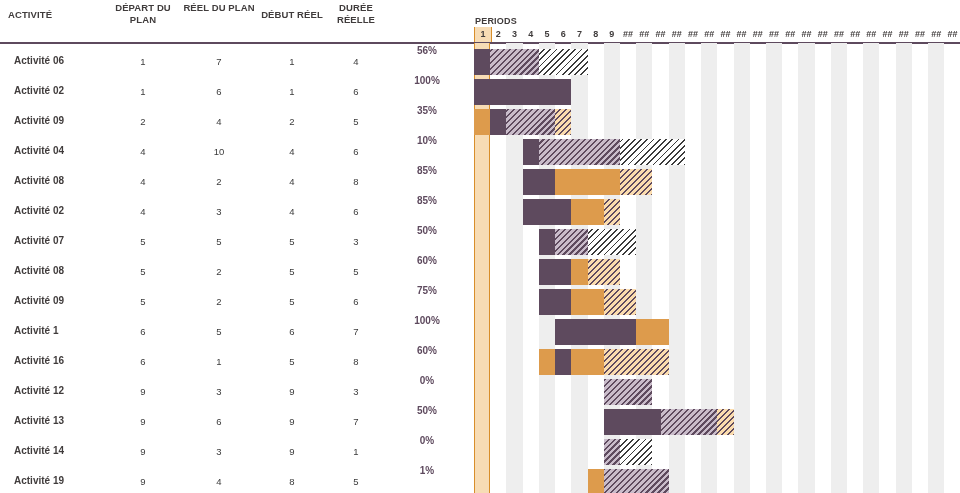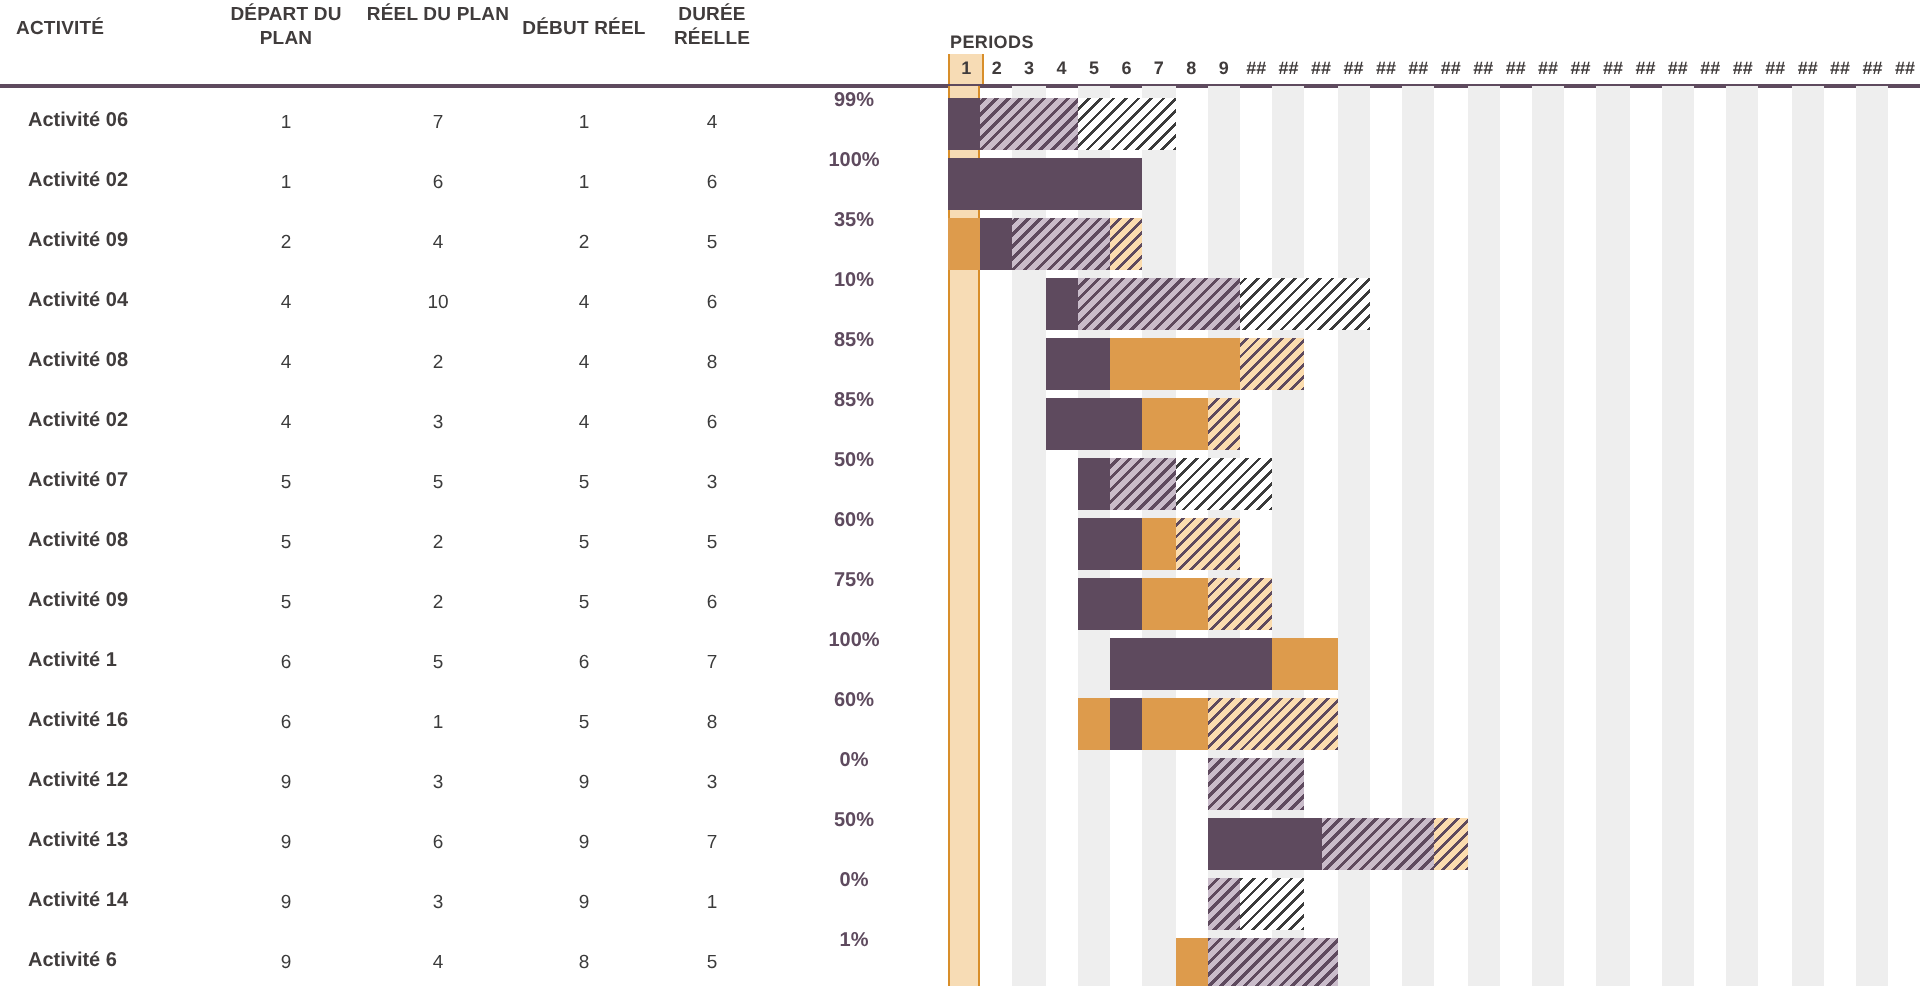--- a/index.html
+++ b/index.html
@@ -100,21 +100,21 @@
       <div class="cell c3">DÉBUT RÉEL</div>
       <div class="cell c4">DURÉE RÉELLE</div>
     </div>
     <div id="rows-host">
         <div class="rowtext" style="top: 47px;">
           <div class="act">Activité 06</div>
           <div class="num n1">1</div>
           <div class="num n2">7</div>
           <div class="num n3">1</div>
           <div class="num n4">4</div>
-          <div class="pct">99%</div>
+          <div class="pct">56%</div>
         </div>
         <div class="rowtext" style="top: 77px;">
           <div class="act">Activité 02</div>
           <div class="num n1">1</div>
           <div class="num n2">6</div>
           <div class="num n3">1</div>
           <div class="num n4">6</div>
           <div class="pct">100%</div>
         </div>
         <div class="rowtext" style="top: 107px;">
@@ -207,21 +207,21 @@
         </div>
         <div class="rowtext" style="top: 437px;">
           <div class="act">Activité 14</div>
           <div class="num n1">9</div>
           <div class="num n2">3</div>
           <div class="num n3">9</div>
           <div class="num n4">1</div>
           <div class="pct">0%</div>
         </div>
         <div class="rowtext" style="top: 467px;">
-          <div class="act">Activité 6</div>
+          <div class="act">Activité 19</div>
           <div class="num n1">9</div>
           <div class="num n2">4</div>
           <div class="num n3">8</div>
           <div class="num n4">5</div>
           <div class="pct">1%</div>
         </div>
       </div>
   </div>
 
   <div class="hrule"></div>

